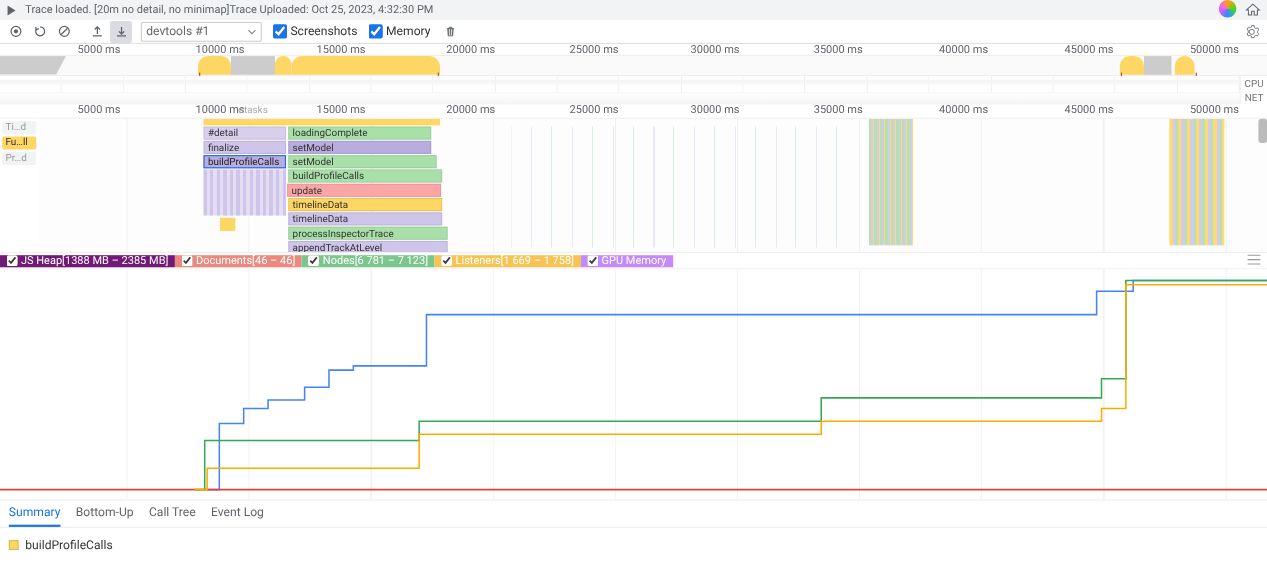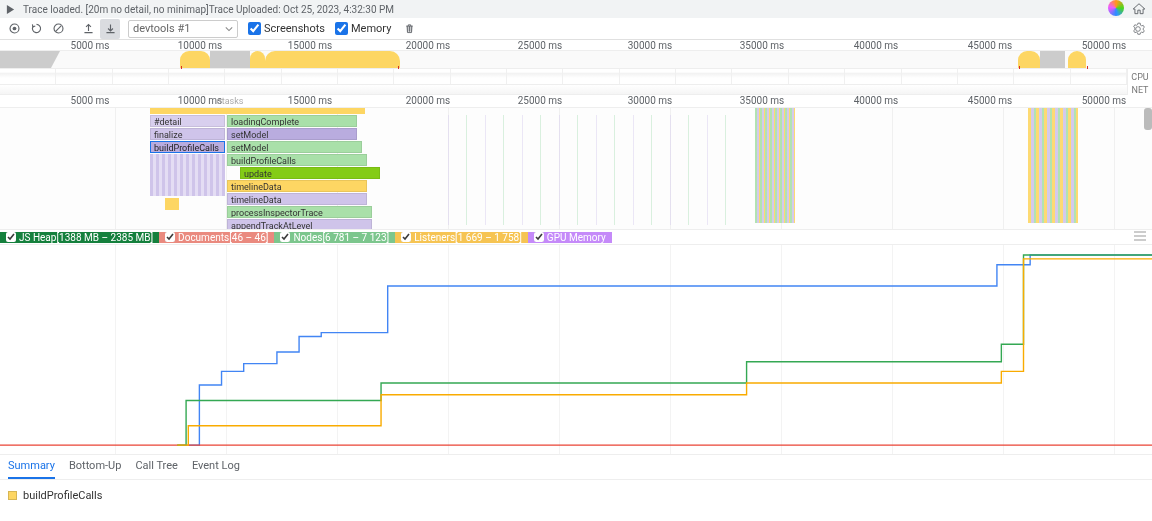--- a/index.html
+++ b/index.html
@@ -55,21 +55,21 @@
   .flame-tag.fu { background:#fdd663; }
   .flame-tag.pr { background:#f1f3f4; color:#999;}
   .flame-body { flex:1; position:relative; overflow:hidden;}
   .fbar { position:absolute; height:12px; font-size:9px; line-height:12px; padding:0 3px; color:#333; white-space:nowrap; overflow:hidden; border:1px solid rgba(0,0,0,0.08); }
   .sel { outline: 1.5px solid #1a73e8; outline-offset:-1px; }
   .flame-scroll { position:absolute; right:0; top:0; width:8px; height:22px; background:#bbb; border-radius:3px; }
 
   .mem-legend { display:flex; align-items:center; height:15px; font-size:10px; background:#fff; border-bottom:1px solid #eee;}
   .mem-item { display:flex; align-items:center; padding:0 6px; gap:3px; color:#fff;}
   .mem-item input { accent-color:#fff; width:10px; height:10px;}
-  .mi-blue { background:#15803d;}
+  .mi-blue { background:#701a75;}
   .mi-red { background:#ea8a7f;}
   .mi-green { background:#7cc68d;}
   .mi-orange { background:#f6c453;}
   .mi-purple { background:#c58af9;}
   .mem-menu { margin-left:auto; padding:0 6px; color:#888;}
 
   .mem-chart { height:210px; position:relative; border-bottom:1px solid #eee; background:#fff;}
   .mem-chart .grid { position:absolute; inset:0;
     background-image: repeating-linear-gradient(90deg, transparent 0, transparent 110px, #f3f3f3 110px, #f3f3f3 111px);
     background-position: 5px 0; }
@@ -224,35 +224,40 @@
   <span style="left:428px">20000 ms</span>
   <span style="left:540px">25000 ms</span>
   <span style="left:650px">30000 ms</span>
   <span style="left:762px">35000 ms</span>
   <span style="left:876px">40000 ms</span>
   <span style="left:990px">45000 ms</span>
   <span style="left:1104px">50000 ms</span>
 </div>
 
 <div class="flame-area">
+  <div class="flame-left">
+    <div class="flame-tag ti">Ti…d</div>
+    <div class="flame-tag fu">Fu…ll</div>
+    <div class="flame-tag pr">Pr…d</div>
+  </div>
   <div class="flame-body">
 
     <div class="fbar" style="left:150px;top:0;width:215px;background:#fdd663;height:6px;border:none"></div>
     <div class="fbar" style="left:150px;top:7px;width:75px;background:#d8cfee">#detail</div>
     <div class="fbar" style="left:150px;top:20px;width:75px;background:#cfc4ea">finalize</div>
     <div class="fbar sel" style="left:150px;top:33px;width:75px;background:#b9acdf;color:#222">buildProfileCalls</div>
 
     <div class="fbar" style="left:150px;top:46px;width:75px;height:42px;background:repeating-linear-gradient(90deg,#cfc4ea 0,#cfc4ea 3px,#e4ddf4 3px,#e4ddf4 6px);border:none"></div>
     <div class="fbar" style="left:165px;top:90px;width:14px;background:#fdd663;border:none"></div>
 
     <div class="fbar" style="left:227px;top:7px;width:130px;background:#a9e0a9">loadingComplete</div>
     <div class="fbar" style="left:227px;top:20px;width:130px;background:#b9acdf">setModel</div>
     <div class="fbar" style="left:227px;top:33px;width:135px;background:#a9e0a9">setModel</div>
     <div class="fbar" style="left:227px;top:46px;width:140px;background:#a9e0a9">buildProfileCalls</div>
-    <div class="fbar" style="left:240px;top:59px;width:140px;background:#84cc16">update</div>
+    <div class="fbar" style="left:226px;top:59px;width:140px;background:#fca5a5">update</div>
     <div class="fbar" style="left:227px;top:72px;width:140px;background:#fdd663">timelineData</div>
     <div class="fbar" style="left:227px;top:85px;width:140px;background:#cfc4ea">timelineData</div>
     <div class="fbar" style="left:227px;top:98px;width:145px;background:#a9e0a9">processInspectorTrace</div>
     <div class="fbar" style="left:227px;top:111px;width:145px;background:#cfc4ea;height:11px">appendTrackAtLevel</div>
 
     <div style="position:absolute;left:430px;top:7px;width:300px;height:110px;background:repeating-linear-gradient(90deg,transparent 0 18px,#d9d0ef 18px 19px,transparent 19px 36px,#b5e3c0 36px 37px);opacity:0.5"></div>
 
     <div style="position:absolute;left:755px;top:0;width:40px;height:115px;background:repeating-linear-gradient(90deg,#a9e0a9 0 2px,#cfc4ea 2px 4px,#fdd663 4px 5px);opacity:0.9"></div>
     <div style="position:absolute;left:1028px;top:0;width:50px;height:115px;background:repeating-linear-gradient(90deg,#fdd663 0 3px,#cfc4ea 3px 6px,#a9e0a9 6px 8px);opacity:0.9"></div>
   </div>

